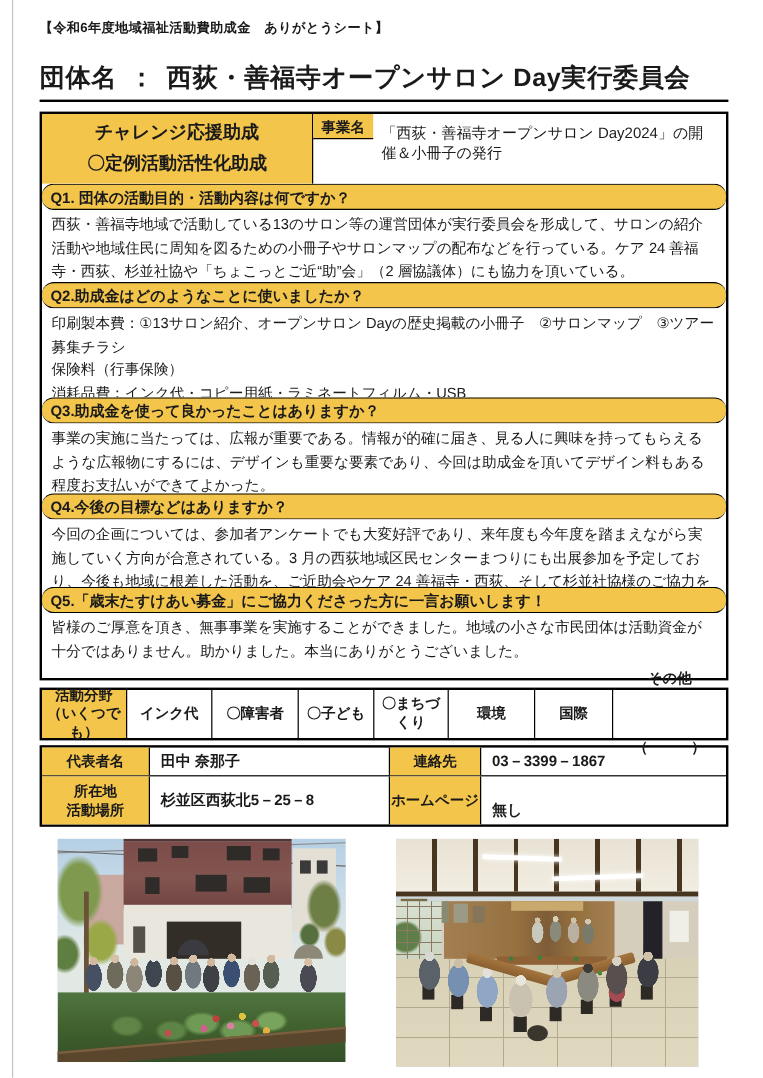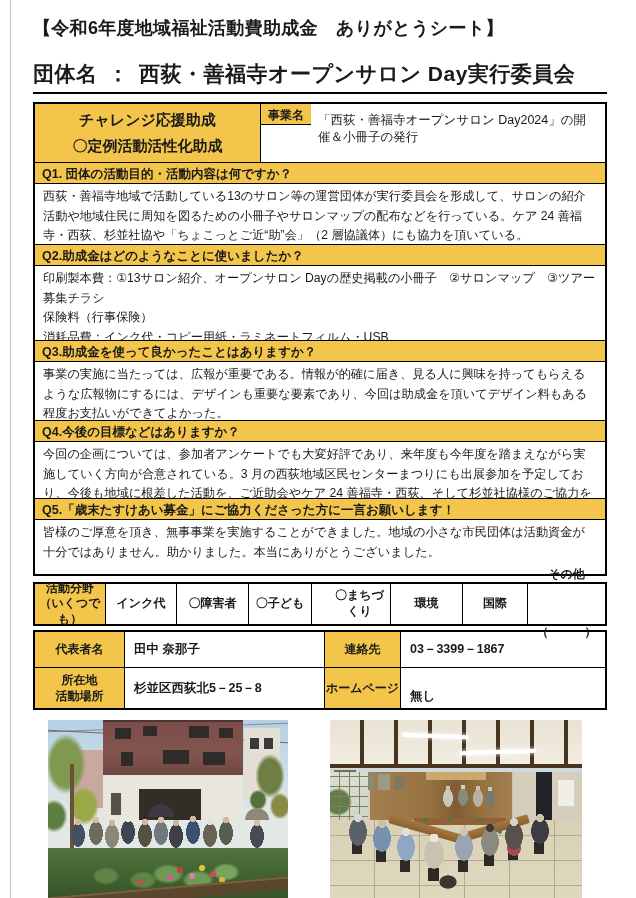--- a/index.html
+++ b/index.html
@@ -4,50 +4,50 @@
 <style>
   :root{
     --yellow:#F3C54B;
     --border:#000000;
   }
   *{box-sizing:border-box;margin:0;padding:0;}
   html,body{width:636px;height:898px;background:#ffffff;overflow:hidden;
     font-family:"Liberation Sans","DejaVu Sans",sans-serif;color:#1a1a1a;}
   .page-edge{position:absolute;left:10px;top:0;width:1px;height:898px;background:#c2c2c2;}
   .sheet{position:absolute;left:33px;top:0;width:574px;}
-  .note{margin-top:16px;font-size:18px;font-weight:600;letter-spacing:.3px;}
+  .note{margin-top:16px;font-size:11px;font-weight:600;letter-spacing:.3px;}
   .title{margin-top:20px;font-size:21px;font-weight:600;border-bottom:2px solid var(--border);
     padding-bottom:4px;letter-spacing:.5px;white-space:nowrap;}
   .title .sep{margin:0 10px;}
   
   .main-table{margin-top:8px;border:2px solid var(--border);}
   .grant-row{display:flex;height:58px;}
   .grant-left{width:226px;border-right:1px solid var(--border);background:var(--yellow);
     display:flex;flex-direction:column;justify-content:center;align-items:center;
     font-size:15px;font-weight:700;line-height:1.75;}
   .grant-right{flex:1;display:flex;flex-direction:row;}
   .project-label{height:21px;background:var(--yellow);border-bottom:1px solid var(--border);
     font-weight:700;font-size:12px;padding:3px 7px 0;}
   .project-value{flex:1;font-size:12.5px;padding:8px 7px 0;}
   .q-head{height:22px;background:var(--yellow);border-top:1px solid var(--border);
-    border-bottom:1px solid var(--border);font-weight:700;font-size:12.5px;padding:3px 7px 0;}
+    border-bottom:1px solid var(--border);font-weight:700;font-size:12.5px;padding:3px 7px 0;border-radius:10px;}
   .answer{font-size:12.2px;line-height:19.5px;padding:3px 8px;white-space:pre-line;overflow:hidden;}
   .a1{height:60px;}.a2{height:74px;}.a3{height:58px;}.a4{height:56px;}.a5{height:54px;}
   
   .act-table{margin-top:6px;border:2px solid var(--border);display:flex;height:44px;}
   .act-cell{border-right:1px solid var(--border);display:flex;flex-direction:column;
     justify-content:center;align-items:center;text-align:center;font-size:12px;font-weight:700;line-height:1.3;
     padding:0 2px;}
   .act-cell:last-child{border-right:none;flex:1;gap:42px;}
   .act-label{width:71px;background:var(--yellow);}
-  .w1{width:71px;}.w2{width:72px;}.w3{width:63px;}.w4{width:62px;margin-left:17px;}.w5{width:72px;}.w6{width:65px;}
+  .w1{width:71px;}.w2{width:72px;}.w3{width:63px;}.w4{width:62px;}.w5{width:72px;}.w6{width:65px;}
   
   .contact-table{margin-top:4px;border:2px solid var(--border);}
   .c-row{display:flex;}
-  .c-row1{height:36px;border-bottom:1px solid var(--border);}
+  .c-row1{height:24px;border-bottom:1px solid var(--border);}
   .c-row2{height:40px;}
   .c-label{background:var(--yellow);border-right:1px solid var(--border);font-weight:700;font-size:12px;
     display:flex;flex-direction:column;justify-content:center;align-items:center;text-align:center;line-height:1.35;}
   .c-l1{width:90px;}
   .c-l2{width:76px;}
   .c-value{display:flex;align-items:center;padding:0 9px;font-size:12.5px;font-weight:bold;}
   .c-v1{width:200px;border-right:1px solid var(--border);}
   .c-v2{flex:1;}
   .c-homepage{align-items:flex-end;padding-bottom:3px;}
   

